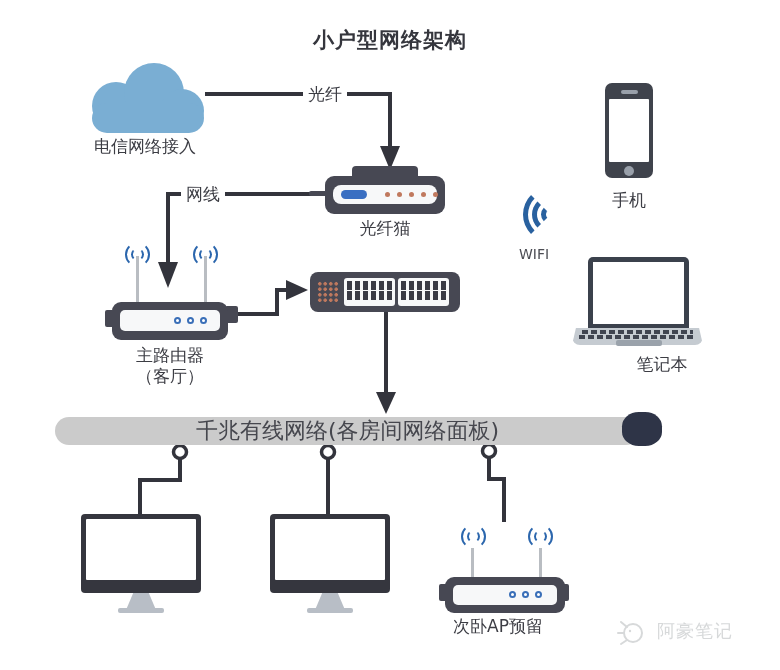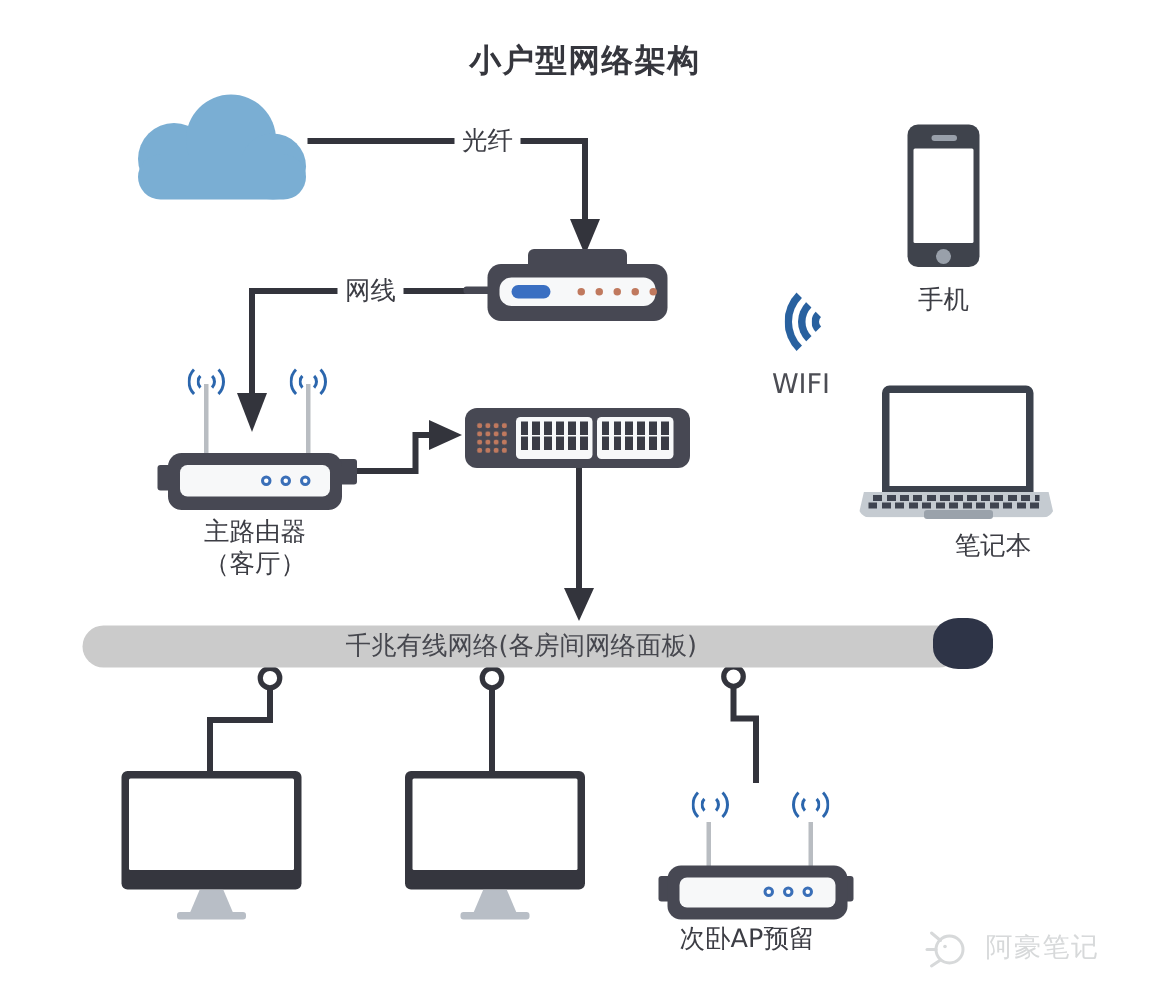--- a/index.html
+++ b/index.html
@@ -51,21 +51,21 @@
   
   .sw-dots{position:absolute;left:317px;top:281px;width:21px;height:21px;
     background-image:radial-gradient(circle,#c0795e 1.6px,transparent 1.9px);
     background-size:5.5px 5.5px;}
   .sw-panel{position:absolute;width:51px;height:28px;background:#f7f8f9;border-radius:3px;padding:2px 3px;box-sizing:border-box;}
   .prow{height:9px;margin-top:1px;
     background-image:repeating-linear-gradient(90deg,#3a3b45 0 5px,transparent 5px 8px);}
 
   
   .bar{position:absolute;left:55px;top:417px;width:585px;height:28px;background:#cbcbcb;border-radius:14px;}
-  .bar .bartext{display:block;width:100%;text-align:center;line-height:28px;font-size:17px;color:#46474e;}
+  .bar .bartext{display:block;width:100%;text-align:center;line-height:28px;font-size:22px;color:#46474e;}
   .barcap{position:absolute;left:622px;top:412px;width:40px;height:34px;background:#2e3447;border-radius:42%;}
 
   
   .tv-frame{position:absolute;width:120px;height:79px;background:#35363e;border-radius:4px;}
   .tv-screen{position:absolute;left:5px;top:5px;width:110px;height:61px;background:#fff;border-radius:1px;}
   .tv-stand{position:absolute;width:30px;height:17px;background:#b8bec6;
     clip-path:polygon(24% 0,76% 0,100% 100%,0 100%);}
   .tv-base{position:absolute;width:46px;height:5px;background:#b8bec6;border-radius:2px;}
 
   
@@ -107,45 +107,47 @@
     <polygon class="ah" points="376,392 396,392 386,414"></polygon>
     <path class="ln" d="M180 459 V480 H140 V514"></path>
     <circle class="ring" cx="180" cy="452" r="6.5"></circle>
     <path class="ln" d="M328 459 V514"></path>
     <circle class="ring" cx="328" cy="452" r="6.5"></circle>
     <path class="ln" d="M489 458 V479 H504 V522"></path>
     <circle class="ring" cx="489" cy="451" r="6.5"></circle>
   </svg>
 
   <div class="edge-lbl" style="left:303px;top:83px;">光纤</div>
-  <div class="edge-lbl" style="left:181px;top:183px;margin-left:44px;">网线</div>
+  <div class="edge-lbl" style="left:181px;top:183px;">网线</div>
 
   <svg class="abs" style="left:82px;top:60px;" width="128" height="74" viewBox="0 0 128 74">
     <g fill="#7aaed3">
       <circle cx="34" cy="46" r="24"></circle>
       <circle cx="72" cy="33" r="30"></circle>
       <circle cx="100" cy="51" r="22"></circle>
       <rect x="10" y="43" width="112" height="30" rx="15"></rect>
     </g>
   </svg>
+  <div class="lbl" style="left:75px;top:136px;width:140px;">电信网络接入</div>
 
   <div class="nub" style="left:352px;top:166px;width:66px;height:14px;border-radius:4px;"></div>
   <div class="nub" style="left:309px;top:191px;width:20px;height:5px;"></div>
   <div class="dev" style="left:325px;top:176px;width:120px;height:38px;">
     <div class="strip" style="left:8px;top:9px;width:104px;height:19px;">
       <div class="pill" style="left:8px;top:5px;width:26px;height:9px;"></div>
       <div class="dotrow" style="left:52px;top:7px;">
         <span></span>
           <span></span>
           <span></span>
           <span></span>
           <span></span>
       </div>
     </div>
   </div>
+  <div class="lbl" style="left:325px;top:218px;width:120px;">光纤猫</div>
 
   <div class="antenna" style="left:136px;top:256px;height:48px;"></div>
   <div class="antenna" style="left:204px;top:256px;height:48px;"></div>
   <div class="sig" style="left:119px;top:240px;">
       <i class="o"></i>
       <i class="n"></i>
     </div>
   <div class="sig" style="left:187px;top:240px;">
       <i class="o"></i>
       <i class="n"></i>
@@ -173,21 +175,21 @@
   <div class="sw-panel" style="left:398px;top:278px;">
     <div class="prow"></div>
       <div class="prow"></div>
   </div>
 
   <div class="wifi-arcs">
       <i class="a1"></i>
       <i class="a2"></i>
       <i class="a3"></i>
     </div>
-  <div class="lbl" style="left:504px;top:246px;width:60px;font-size:18px;color:#4c4d54;">WIFI</div>
+  <div class="lbl" style="left:504px;top:246px;width:60px;font-size:14px;color:#4c4d54;">WIFI</div>
 
   <div class="phone">
     <div class="spk"></div>
     <div class="scr"></div>
     <div class="home"></div>
   </div>
   <div class="lbl" style="left:589px;top:190px;width:80px;">手机</div>
 
   <div class="lap-scr">
       <div class="inner"></div>

